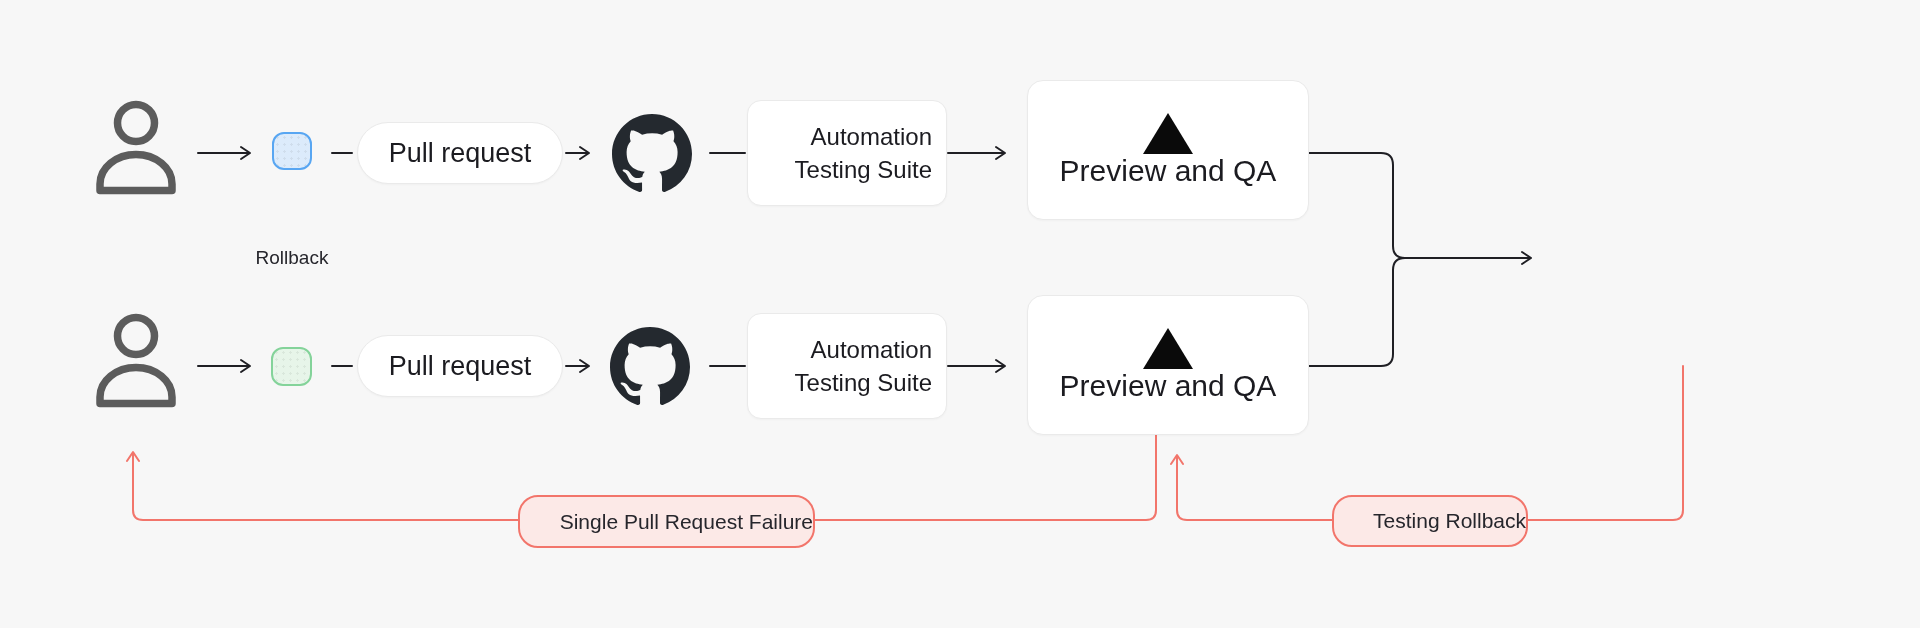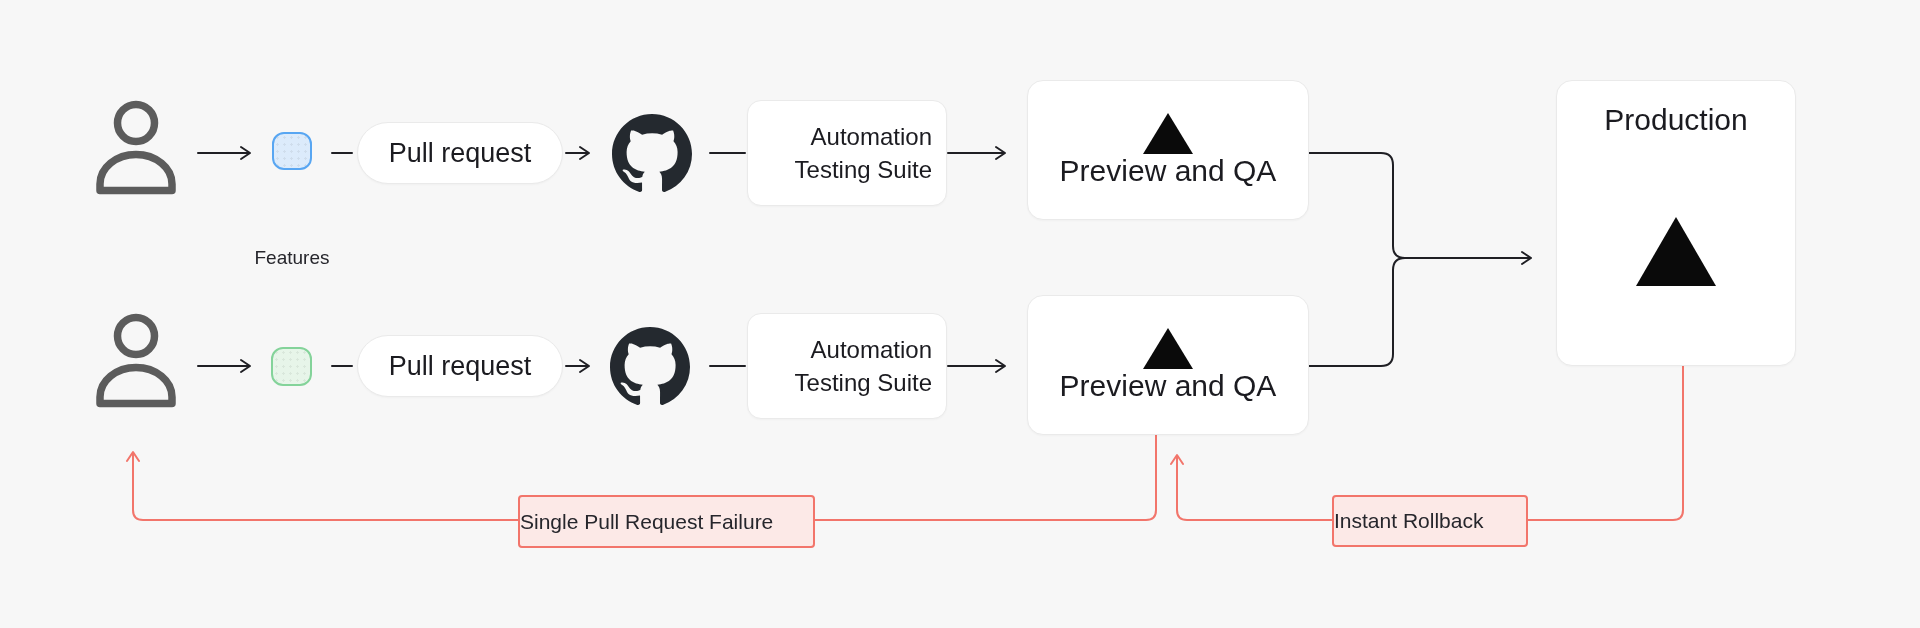--- a/index.html
+++ b/index.html
@@ -72,22 +72,22 @@
   .tri-small{width:0;height:0;border-left:25px solid transparent;
     border-right:25px solid transparent;border-bottom:41px solid #0a0a0a;}
   
   .production-box{left:1556px;top:80px;width:240px;height:286px;border-radius:16px;
     display:flex;flex-direction:column;align-items:center;padding-top:22px;}
   .production-box .label{font-size:30px;color:var(--text-dark);}
   .production-box .tri-wrap{flex:1;display:flex;align-items:center;justify-content:center;}
   .tri-big{width:0;height:0;border-left:40px solid transparent;
     border-right:40px solid transparent;border-bottom:69px solid #0a0a0a;}
   
-  .red-pill{border-radius:4px;border:2.5px solid var(--line-red);
-    background:var(--red-pill-fill);display:flex;align-items:center;justify-content:flex-start;
+  .red-pill{border-radius:20px;border:2.5px solid var(--line-red);
+    background:var(--red-pill-fill);display:flex;align-items:center;justify-content:flex-end;
     font-size:21px;color:#26262c;}
   .failure-pill{left:518px;top:495px;width:297px;height:53px;}
   .rollback-pill{left:1332px;top:495px;width:196px;height:52px;}
   .wire-black{stroke:var(--line-black);stroke-width:2;fill:none;stroke-linecap:round;stroke-linejoin:round;}
   .wire-red{stroke:var(--line-red);stroke-width:2;fill:none;stroke-linecap:round;stroke-linejoin:round;}
   .person-stroke{stroke:var(--person-gray);stroke-width:7.5;fill:none;}
 </style>
 </head>
 <body>
 
@@ -120,21 +120,21 @@
     <path class="person-stroke" stroke-linejoin="round" d="M5 90.5 v-6.5 a36 29.5 0 0 1 72 0 v6.5 z"></path>
   </svg>
   <svg class="node person-2" viewBox="0 0 82 95">
     <circle class="person-stroke" cx="41" cy="23" r="18.5"></circle>
     <path class="person-stroke" stroke-linejoin="round" d="M5 90.5 v-6.5 a36 29.5 0 0 1 72 0 v6.5 z"></path>
   </svg>
 
   <div class="node branch branch-blue"></div>
   <div class="node branch branch-green"></div>
 
-  <div class="node features-label">Features</div>
+  <div class="node features-label">Rollback</div>
 
   <div class="node card pr-pill pr-pill-1">
     <span>Pull request</span>
   </div>
   <div class="node card pr-pill pr-pill-2">
     <span>Pull request</span>
   </div>
 
   <svg class="node github-1" viewBox="0 0 16 16">
     <path fill="#24292F" fill-rule="evenodd" d="M8 0C3.58 0 0 3.58 0 8c0 3.54 2.29 6.53 5.47 7.59.4.07.55-.17.55-.38 0-.19-.01-.82-.01-1.49-2.01.37-2.53-.49-2.69-.94-.09-.23-.48-.94-.82-1.13-.28-.15-.68-.52-.01-.53.63-.01 1.08.58 1.23.82.72 1.21 1.87.87 2.33.66.07-.52.28-.87.51-1.07-1.78-.2-3.64-.89-3.64-3.95 0-.87.31-1.59.82-2.15-.08-.2-.36-1.02.08-2.12 0 0 .67-.21 2.2.82.64-.18 1.32-.27 2-.27s1.36.09 2 .27c1.53-1.04 2.2-.82 2.2-.82.44 1.1.16 1.92.08 2.12.51.56.82 1.27.82 2.15 0 3.07-1.87 3.75-3.65 3.95.29.25.54.73.54 1.48 0 1.07-.01 1.93-.01 2.2 0 .21.15.46.55.38A8.012 8.012 0 0 0 16 8c0-4.42-3.58-8-8-8z"></path>
@@ -152,27 +152,21 @@
 
   <div class="node card preview-box preview-box-1">
     <span class="tri-small"></span>
     <div class="label">Preview and QA</div>
   </div>
   <div class="node card preview-box preview-box-2">
     <span class="tri-small"></span>
     <div class="label">Preview and QA</div>
   </div>
 
-  <div class="node card production-box">
-    <div class="label">Production</div>
-    <div class="tri-wrap">
-      <span class="tri-big"></span>
-    </div>
-  </div>
 
   <div class="node red-pill failure-pill">
     <span>Single Pull Request Failure</span>
   </div>
   <div class="node red-pill rollback-pill">
-    <span>Instant Rollback</span>
+    <span>Testing Rollback</span>
   </div>
 
 </div>
 
 </body></html>

